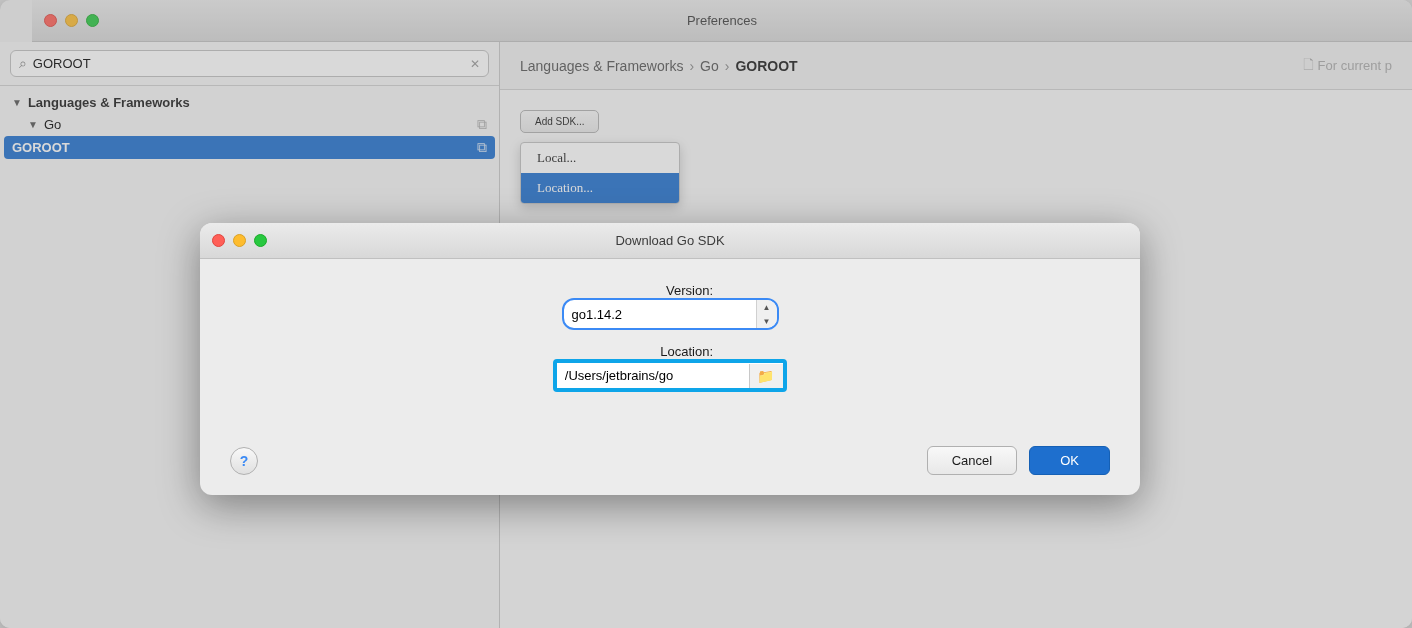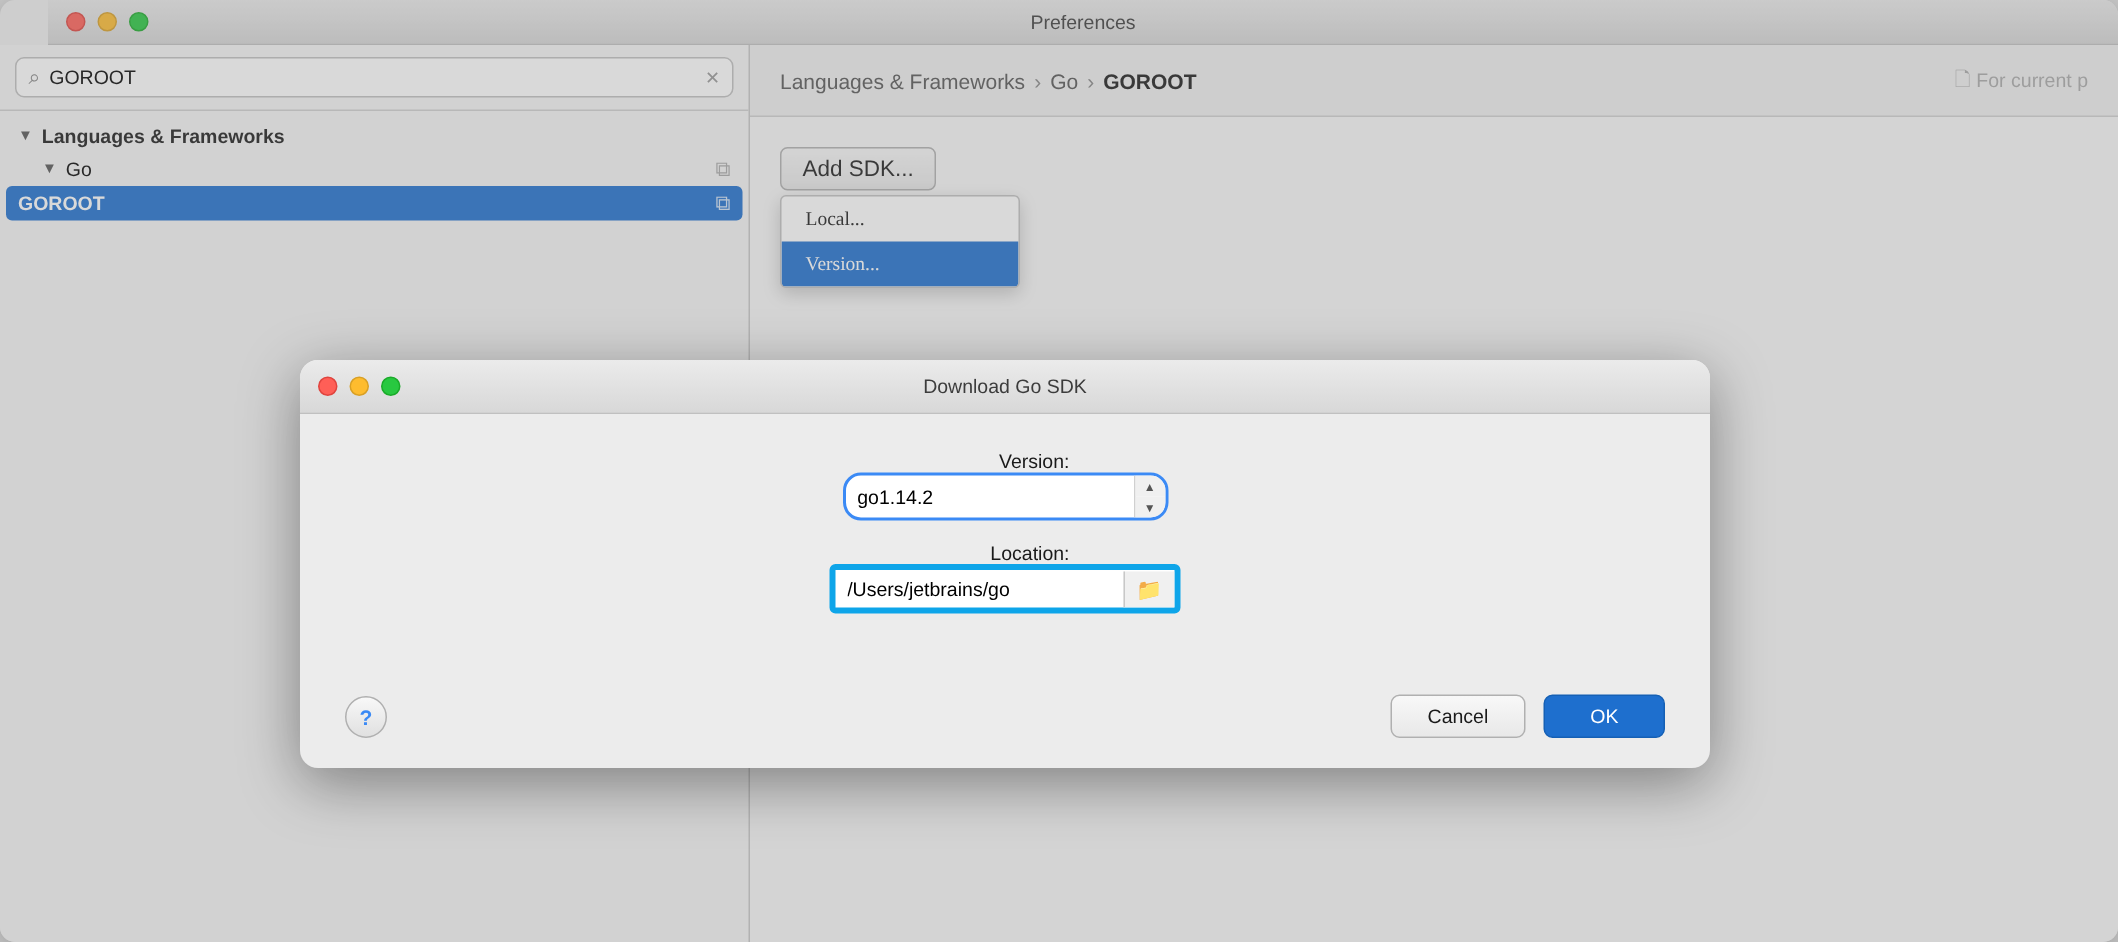--- a/index.html
+++ b/index.html
@@ -21,21 +21,21 @@
       border-radius: 10px;
       overflow: hidden;
       display: flex;
       flex-direction: column;
       box-shadow: 0 4px 20px rgba(0,0,0,0.3);
     }
 
     
     .title-bar {
       background: linear-gradient(to bottom, #ebebeb, #d6d6d6);
-      height: 30px;
+      height: 42px;
       display: flex;
       align-items: center;
       justify-content: center;
       position: relative;
       border-bottom: 1px solid #c0c0c0;
       flex-shrink: 0;
       margin-left: 32px;
     }
 
     .traffic-lights {
@@ -222,21 +222,21 @@
       padding: 20px;
       position: relative;
     }
 
     
     .sdk-button {
       padding: 5px 14px;
       background: linear-gradient(to bottom, #f8f8f8, #e8e8e8);
       border: 1px solid #b0b0b0;
       border-radius: 5px;
-      font-size: 15px;
+      font-size: 10px;
       cursor: pointer;
       color: #1a1a1a;
     }
 
     .dropdown-menu {
       position: absolute;
       top: 52px;
       left: 20px;
       background: white;
       border: 1px solid #c0c0c0;
@@ -496,32 +496,32 @@
         <div class="for-current">
           <span>🗋</span>
           <span>For current p</span>
         </div>
       </div>
       <div class="panel-content">
         <button class="sdk-button">Add SDK...</button>
         
         <div class="dropdown-menu">
           <div class="dropdown-item">Local...</div>
-          <div class="dropdown-item selected-item">Version...</div>
+          <div class="dropdown-item selected-item">Location...</div>
         </div>
       </div>
     </div>
   </div>
 </div>
 
 <div style="position:fixed; top:0; left:0; width:1412px; height:628px; pointer-events:none; z-index:50;">
   <div class="overlay" style="pointer-events:auto;"></div>
 </div>
 
-<div class="dialog" style="position: fixed; top: 240px; left: 200px;">
+<div class="dialog" style="position: fixed; top: 223px; left: 200px;">
   <div class="dialog-title-bar">
     <div class="dialog-traffic-lights">
       <div class="traffic-light close"></div>
       <div class="traffic-light minimize"></div>
       <div class="traffic-light maximize"></div>
     </div>
     <span class="dialog-title">Download Go SDK</span>
   </div>
 
   <div class="dialog-content">

